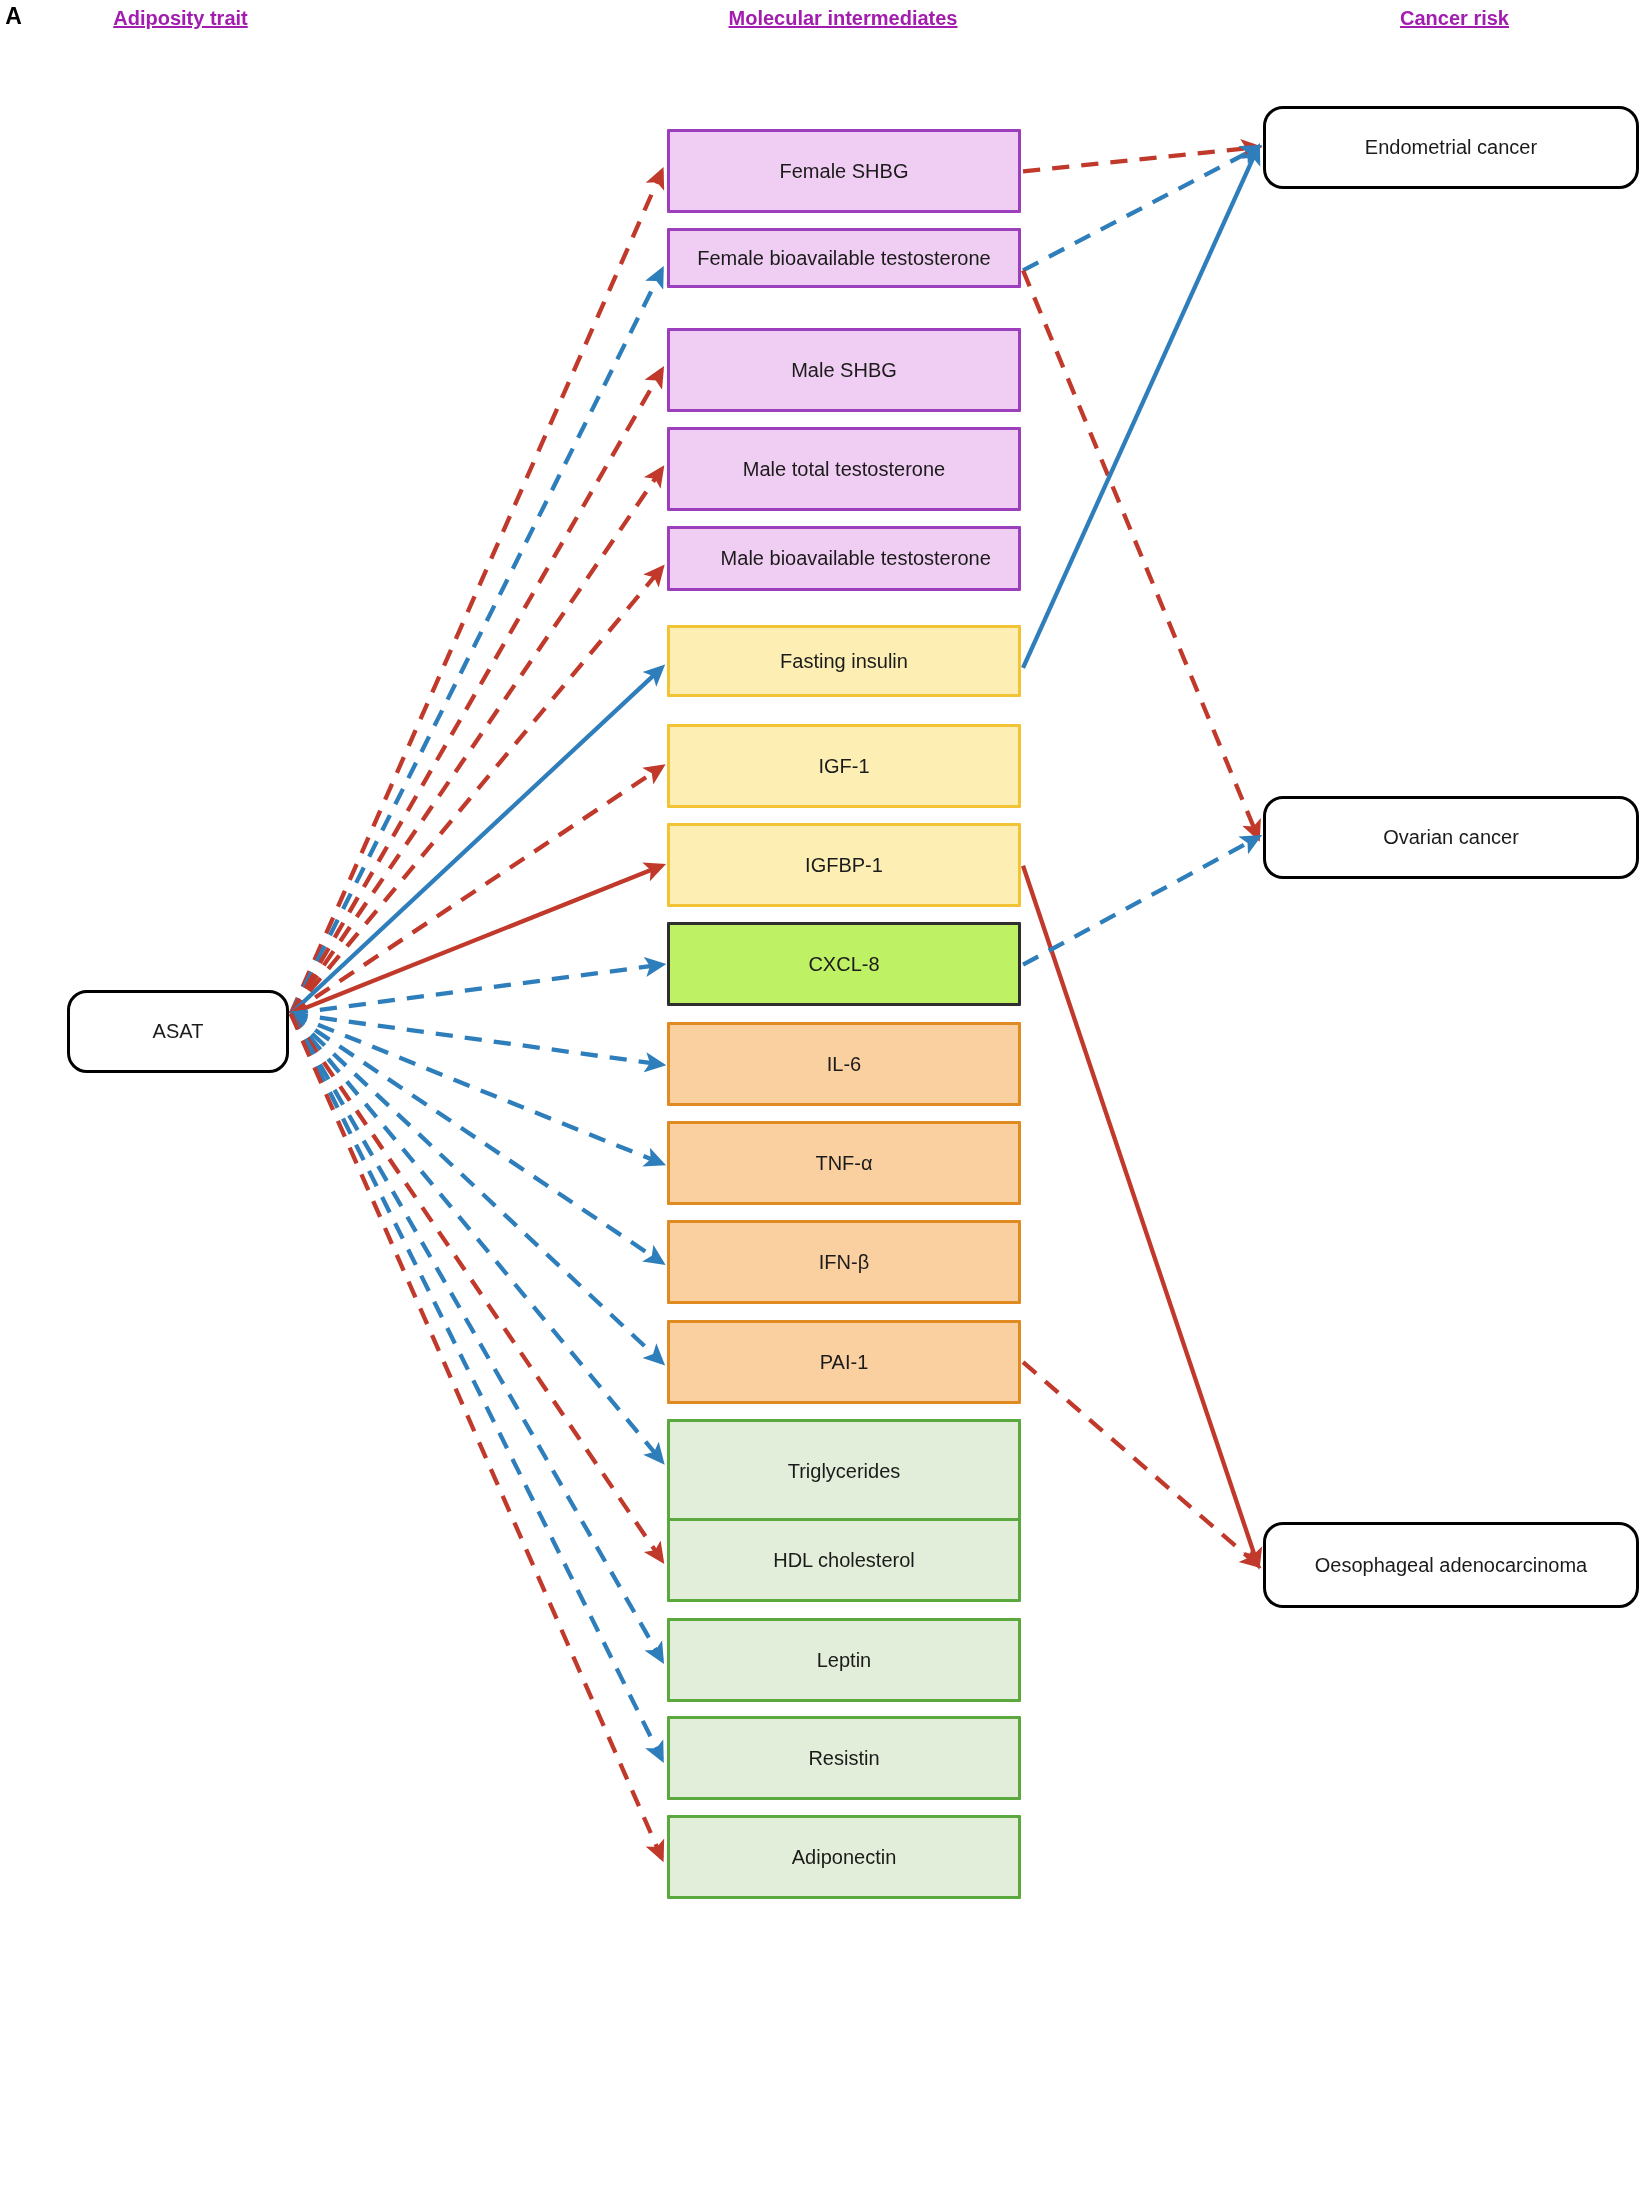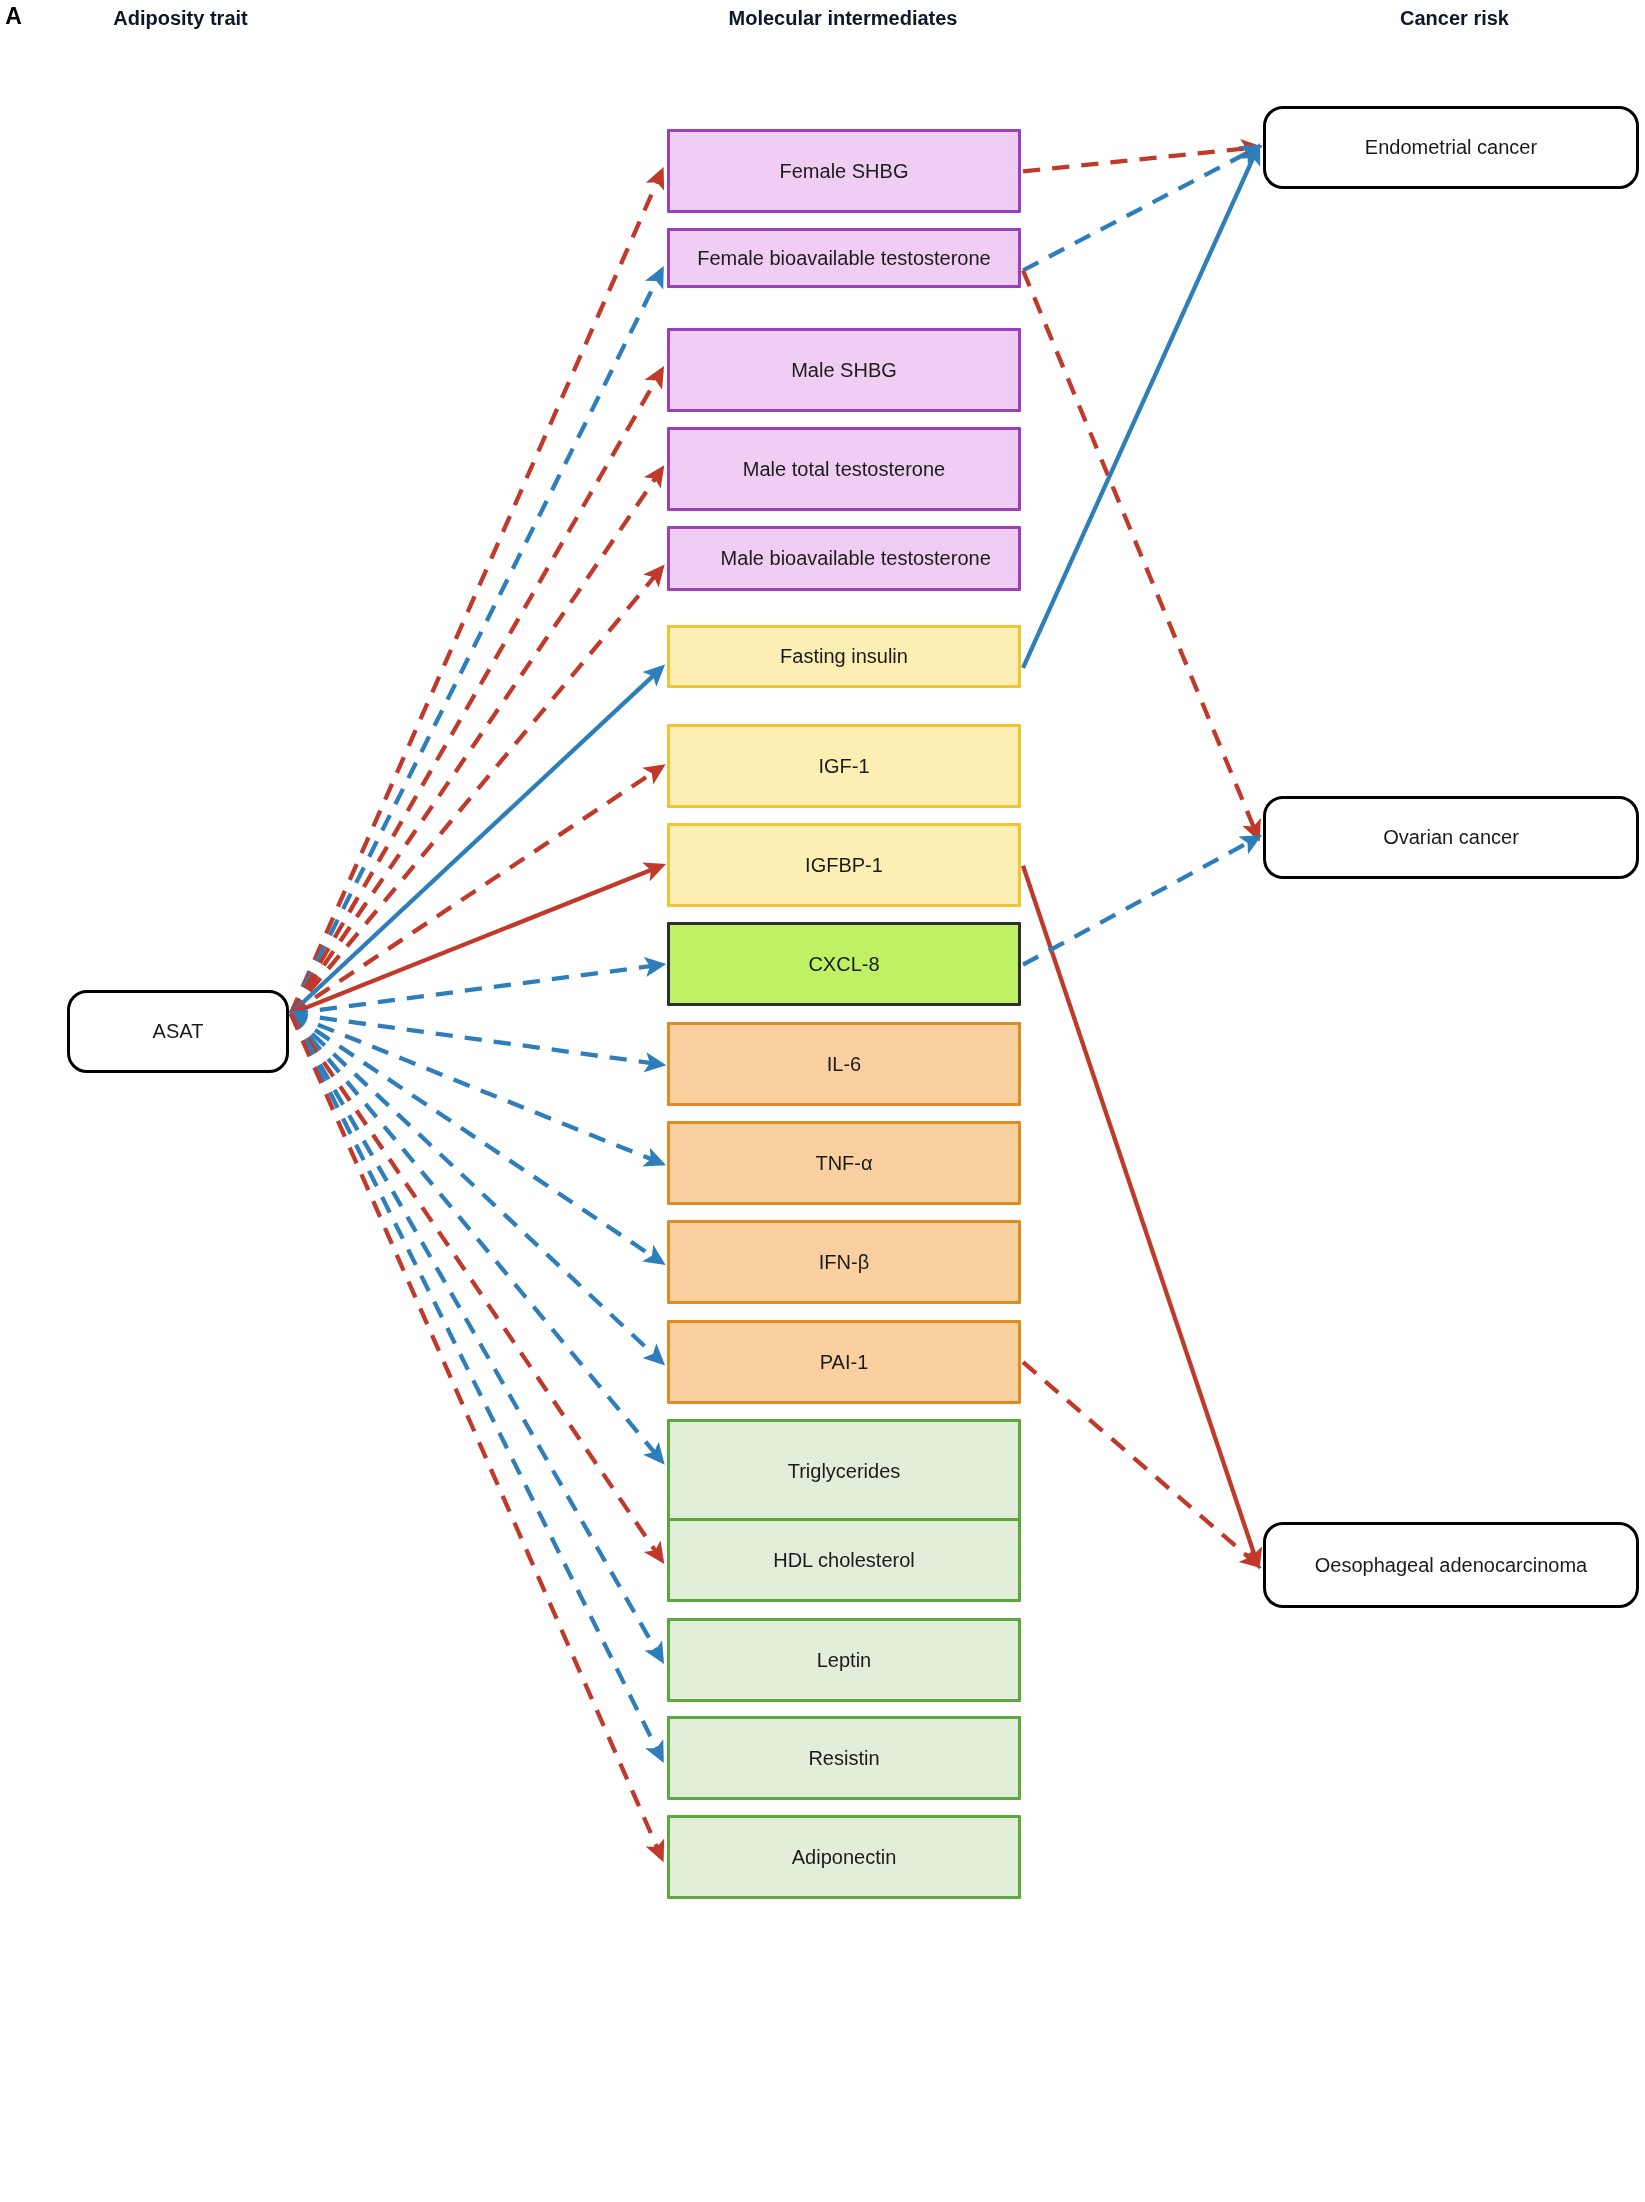--- a/index.html
+++ b/index.html
@@ -4,22 +4,22 @@
 <style>
   html,body{margin:0;padding:0;background:#ffffff;}
   body{width:1646px;height:2203px;position:relative;overflow:hidden;
        font-family:"Liberation Sans",sans-serif;color:#111111;}
 
   #stage{position:absolute;inset:0;width:1646px;height:2203px;}
 
   .panel-letter{position:absolute;left:5.2px;top:3.4px;font-size:23px;font-weight:bold;
                 letter-spacing:0px;color:#000;}
 
-  .col-header{position:absolute;font-size:20px;font-weight:bold;color:#0f172a;
-              text-align:center;white-space:nowrap;}
+  .col-header{position:absolute;font-size:20px;font-weight:bold;color:#a21caf;
+              text-align:center;white-space:nowrap;text-decoration:underline;}
   #hdr-adiposity{left:0px;top:6.9px;width:361px;}
   #hdr-molecular{left:671px;top:6.9px;width:344px;}
   #hdr-cancer{left:1265px;top:6.9px;width:379px;}
 
   svg.edges{position:absolute;left:0;top:0;width:1646px;height:2203px;pointer-events:none;}
 
   .node{position:absolute;box-sizing:border-box;display:flex;align-items:center;
         justify-content:center;text-align:center;border-radius:1px;
         font-size:20px;line-height:1.22;color:#1b1b1b;padding:1.7px 8.6px;}
 
@@ -95,21 +95,21 @@
       </div>
       <div class="node purple" style="left: 667px; top: 328px; width: 354px; height: 84px;">
         <span class="lbl">Male SHBG</span>
       </div>
       <div class="node purple" style="left: 667px; top: 427px; width: 354px; height: 84px;">
         <span class="lbl">Male total testosterone</span>
       </div>
       <div class="node purple" style="left: 667px; top: 526px; width: 354px; height: 65px; padding-left: 32px;">
         <span class="lbl">Male bioavailable testosterone</span>
       </div>
-      <div class="node yellow" style="left: 667px; top: 625px; width: 354px; height: 63px;">
+      <div class="node yellow" style="left: 667px; top: 625px; width: 354px; height: 72px;">
         <span class="lbl">Fasting insulin</span>
       </div>
       <div class="node yellow" style="left: 667px; top: 724px; width: 354px; height: 84px;">
         <span class="lbl">IGF-1</span>
       </div>
       <div class="node yellow" style="left: 667px; top: 823px; width: 354px; height: 84px;">
         <span class="lbl">IGFBP-1</span>
       </div>
       <div class="node grey" style="left: 667px; top: 922px; width: 354px; height: 84px;">
         <span class="lbl">CXCL-8</span>

